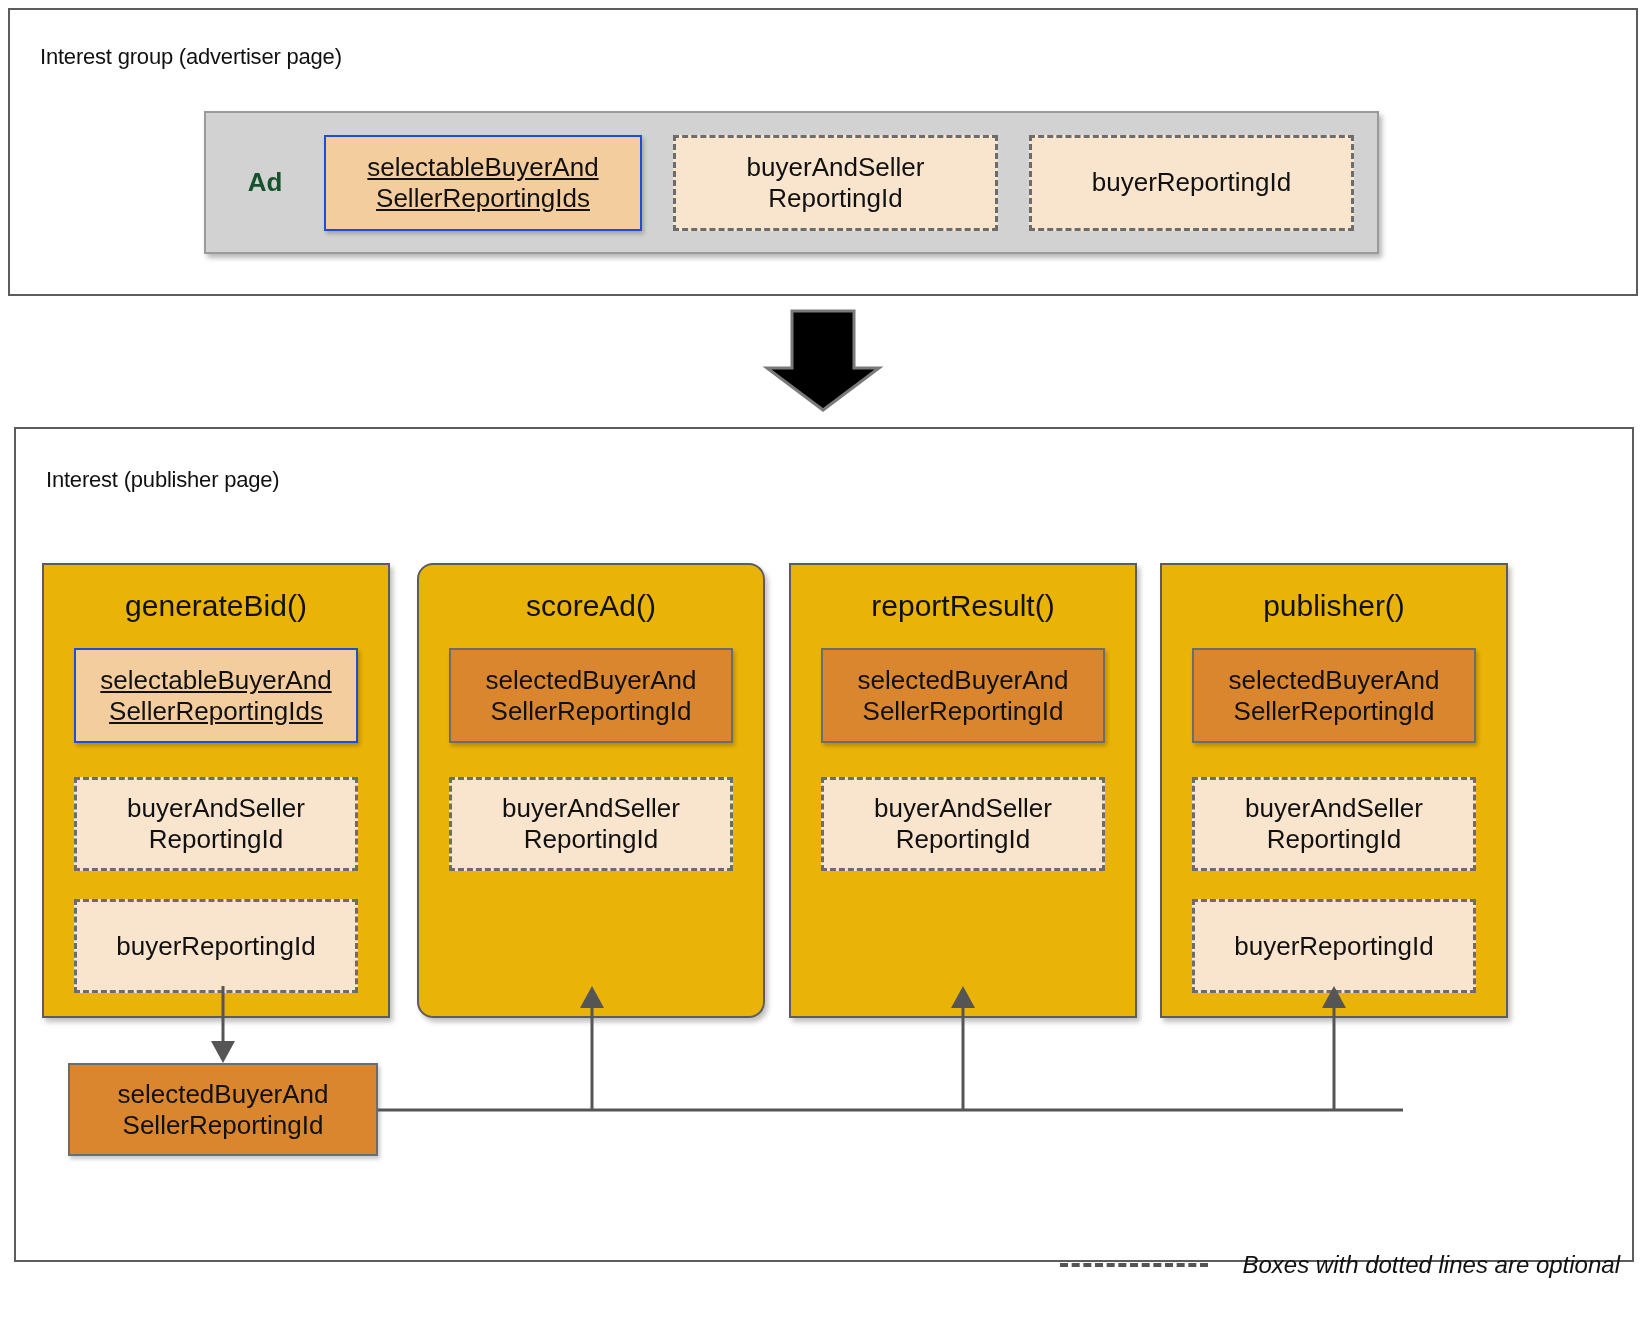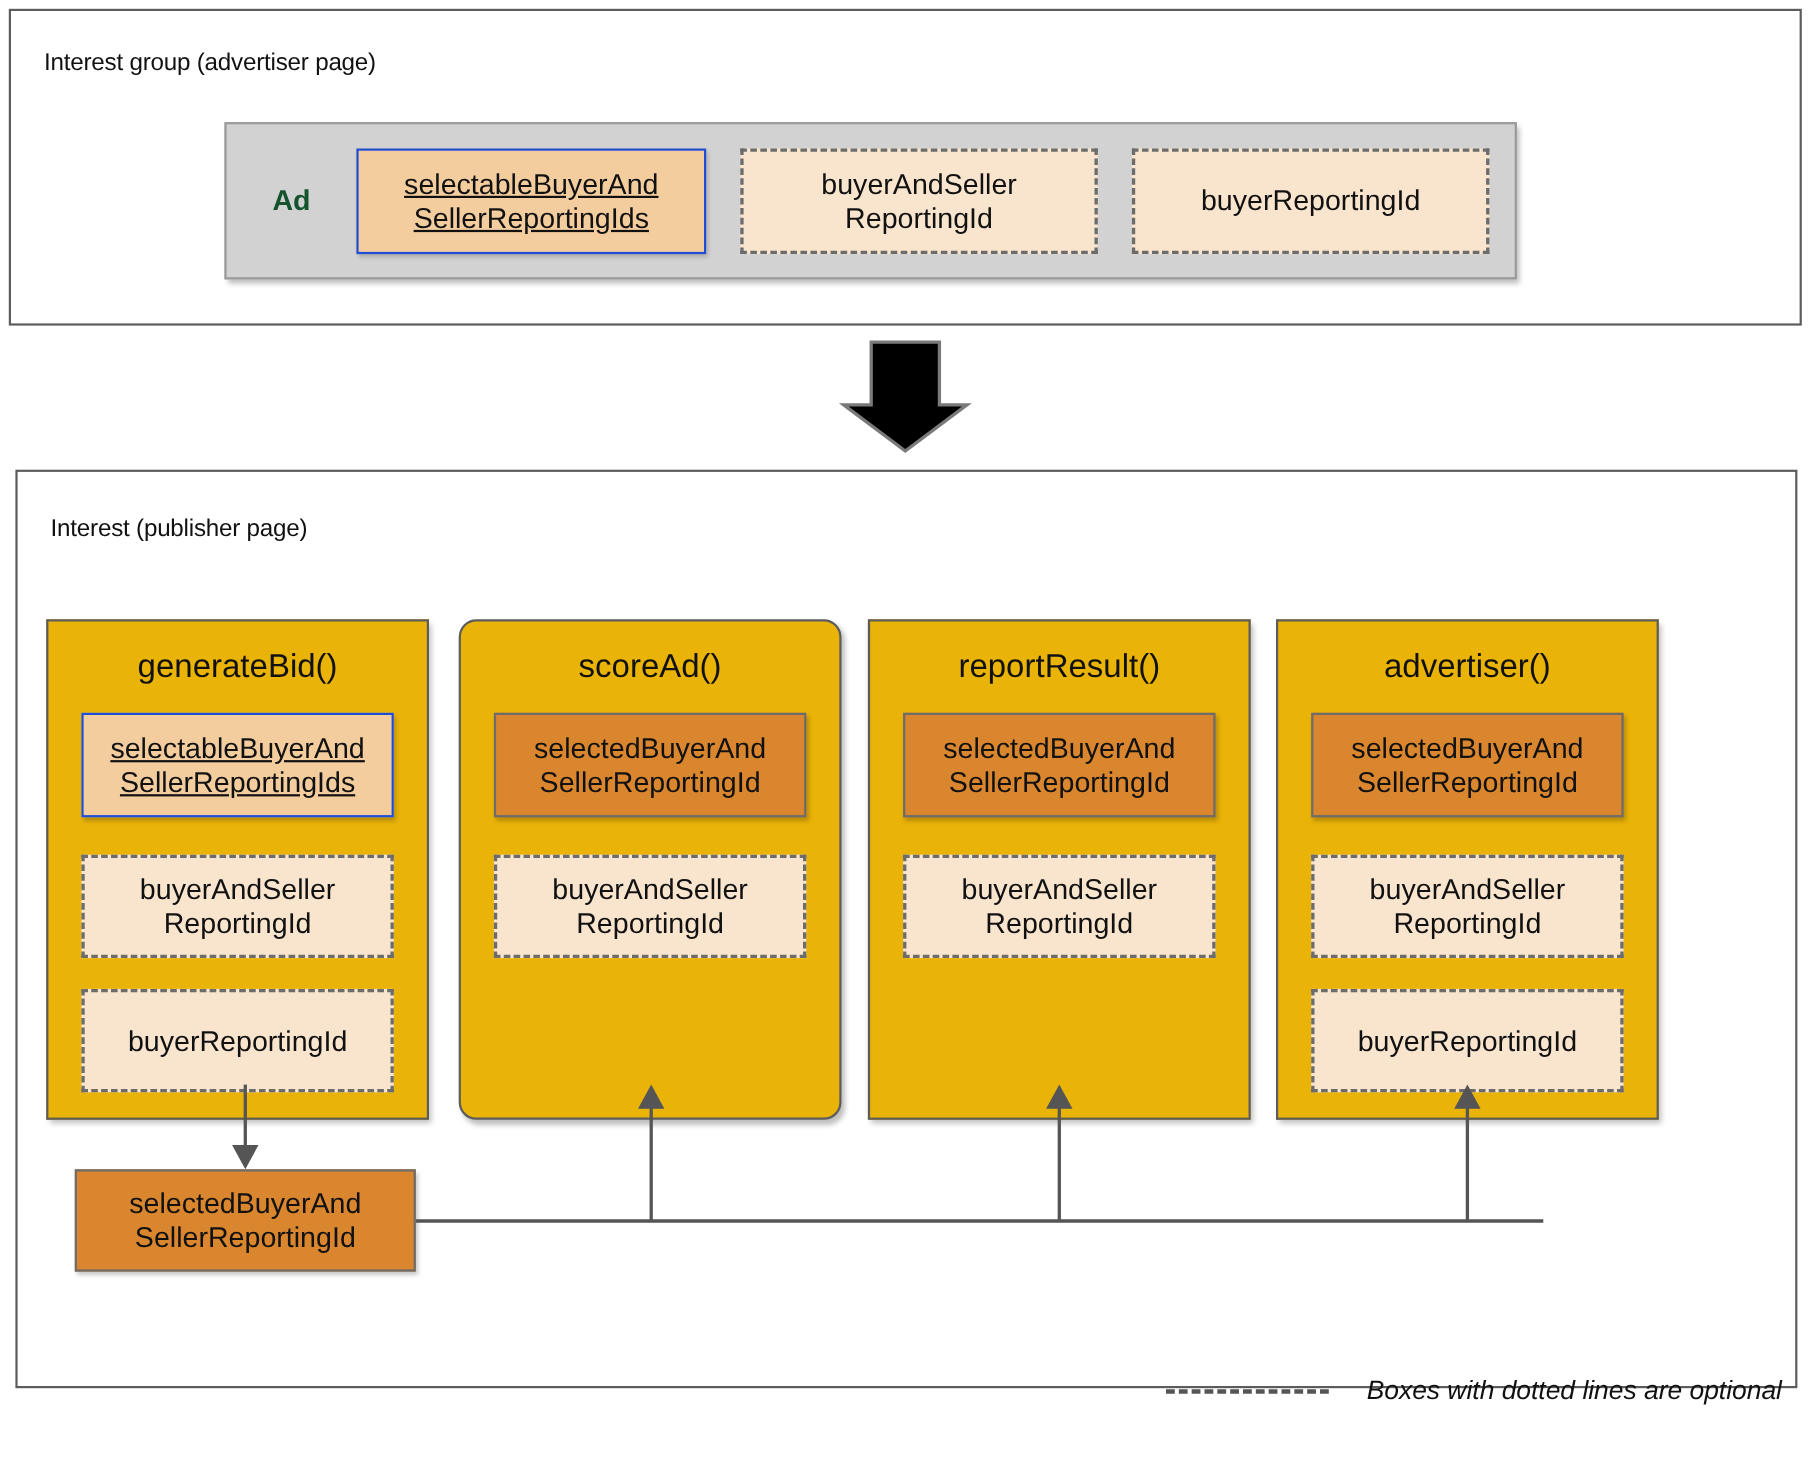--- a/index.html
+++ b/index.html
@@ -229,21 +229,21 @@
     <div class="fn-slot slot-2 idbox dotted">buyerAndSeller<br>ReportingId</div>
   </div>
 
   <div class="fn-column" id="col-reportResult">
     <div class="fn-title">reportResult()</div>
     <div class="fn-slot slot-1 idbox solid-dark">selectedBuyerAnd<br>SellerReportingId</div>
     <div class="fn-slot slot-2 idbox dotted">buyerAndSeller<br>ReportingId</div>
   </div>
 
   <div class="fn-column" id="col-reportWin">
-    <div class="fn-title">advertiser()</div>
+    <div class="fn-title">publisher()</div>
     <div class="fn-slot slot-1 idbox solid-dark">selectedBuyerAnd<br>SellerReportingId</div>
     <div class="fn-slot slot-2 idbox dotted">buyerAndSeller<br>ReportingId</div>
     <div class="fn-slot slot-3 idbox dotted">buyerReportingId</div>
   </div>
 
   <div id="selected-output">selectedBuyerAnd<br>SellerReportingId</div>
 
   <svg id="connectors" viewBox="0 0 1646 1332" xmlns="http://www.w3.org/2000/svg">
     <defs>
       <marker id="ah-down" markerWidth="10" markerHeight="10" refX="5" refY="9" orient="auto" markerUnits="userSpaceOnUse">

